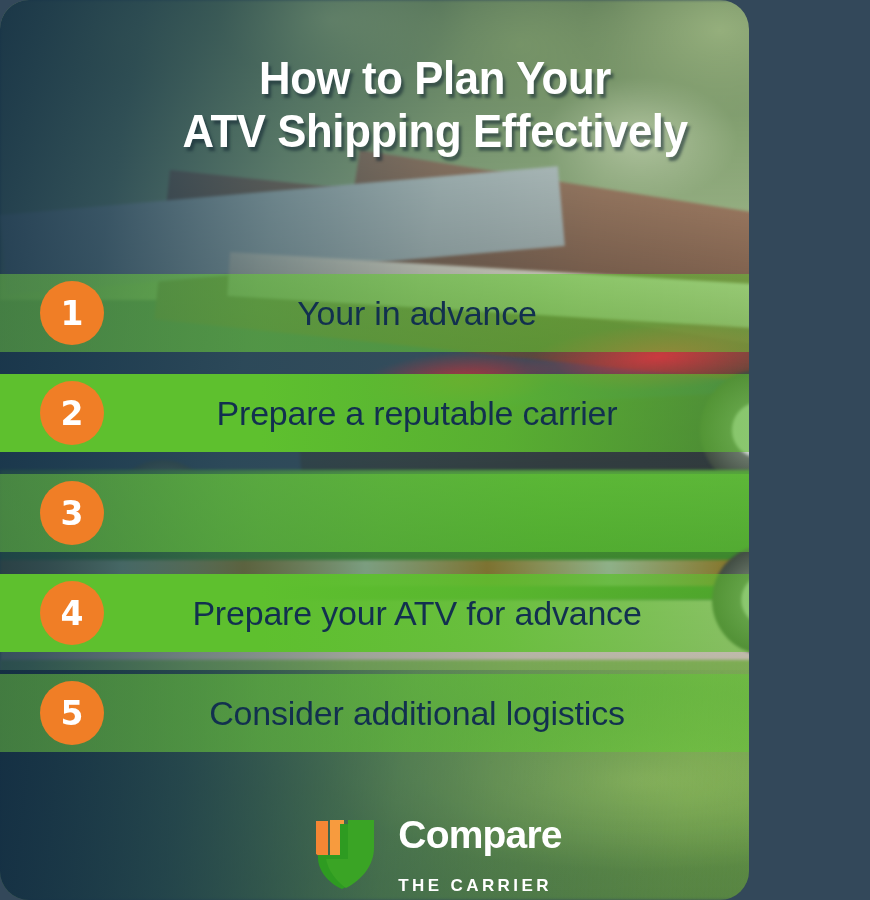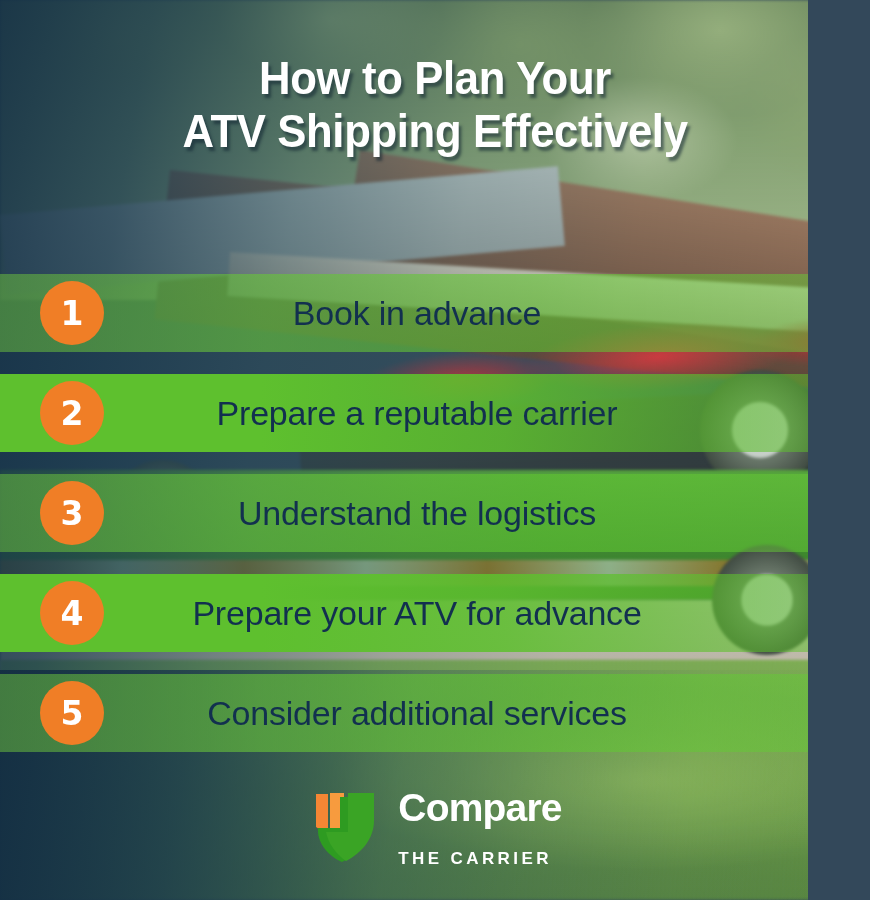--- a/index.html
+++ b/index.html
@@ -5,22 +5,23 @@
   * { margin:0; padding:0; box-sizing:border-box; }
   html,body { width:870px; height:900px; }
   body {
     font-family:"Liberation Sans", sans-serif;
     background:#33485a;
     overflow:hidden;
   }
 
   .poster {
     position:relative;
-    width:808px; height:900px;
+    width:749px; height:900px;
     overflow:hidden;
+    border-radius:29px;
   }
 
   
   .photo { position:absolute; inset:0; overflow:hidden; }
 
   
   .bg-trees{
     position:absolute; left:0; top:0; width:870px; height:300px;
     background:
       radial-gradient(ellipse 120px 80px at 120px 40px, #7f9a63 0%, rgba(127,154,99,0) 70%),
@@ -179,21 +180,21 @@
     flex:1; text-align:center;
     color:#12304f;
     font-family:"Liberation Sans", sans-serif;
     font-weight:400; font-size:34px; letter-spacing:-.2px;
     padding-right:140px;
     white-space:nowrap;
   }
 
   
   .logo{
-    position:absolute; left:0; top:788px; width:870px;
+    position:absolute; left:0; top:815px; width:870px;
     display:flex; align-items:center; justify-content:center; gap:18px;
   }
   .logo-mark{ width:72px; height:74px; flex:0 0 auto; }
   .logo-words{ display:flex; flex-direction:column; align-items:flex-start; }
   .logo-name{
     color:#ffffff; font-weight:700; font-size:39px; line-height:1;
     letter-spacing:-.8px; font-family:"Liberation Sans", sans-serif;
   }
   .logo-sub{
     color:#ffffff; font-weight:700; font-size:17px; line-height:1;
@@ -233,53 +234,52 @@
     <span class="line">ATV Shipping Effectively</span>
   </h1>
 
   <div class="steps">
 
     <div class="step odd">
       <div class="band"></div>
       <div class="badge">
         <span>1</span>
       </div>
-      <div class="step-label">Book in advance</div>
+      <div class="step-label">Your in advance</div>
     </div>
 
     <div class="step even">
       <div class="band"></div>
       <div class="badge">
         <span>2</span>
       </div>
       <div class="step-label">Prepare a reputable carrier</div>
     </div>
 
     <div class="step odd">
       <div class="band"></div>
       <div class="badge">
         <span>3</span>
       </div>
-      <div class="step-label">Understand the logistics</div>
     </div>
 
     <div class="step even">
       <div class="band"></div>
       <div class="badge">
         <span>4</span>
       </div>
       <div class="step-label">Prepare your ATV for advance</div>
     </div>
 
     <div class="step odd">
       <div class="band"></div>
       <div class="badge">
         <span>5</span>
       </div>
-      <div class="step-label">Consider additional services</div>
+      <div class="step-label">Consider additional logistics</div>
     </div>
 
   </div>
 
   <div class="logo">
     <svg class="logo-mark" viewBox="0 0 72 74">
       <path d="M8 3 L20 3 L20 44 L8 36 Z" fill="#F58634"></path>
       <path d="M22 2 L36 2 L36 40 L22 47 Z" fill="#F79B3E"></path>
       <path d="M36 2 L36 40 L10 40 C10 54 20 66 34 71 C50 64 62 48 62 30 L62 6 Z" fill="#F58634" opacity="0"></path>
       <path d="M32 6 L62 6 L62 34 C62 50 50 64 34 71 C20 65 10 52 10 40 L10 37 L32 37 Z" fill="#2E9B21"></path>

